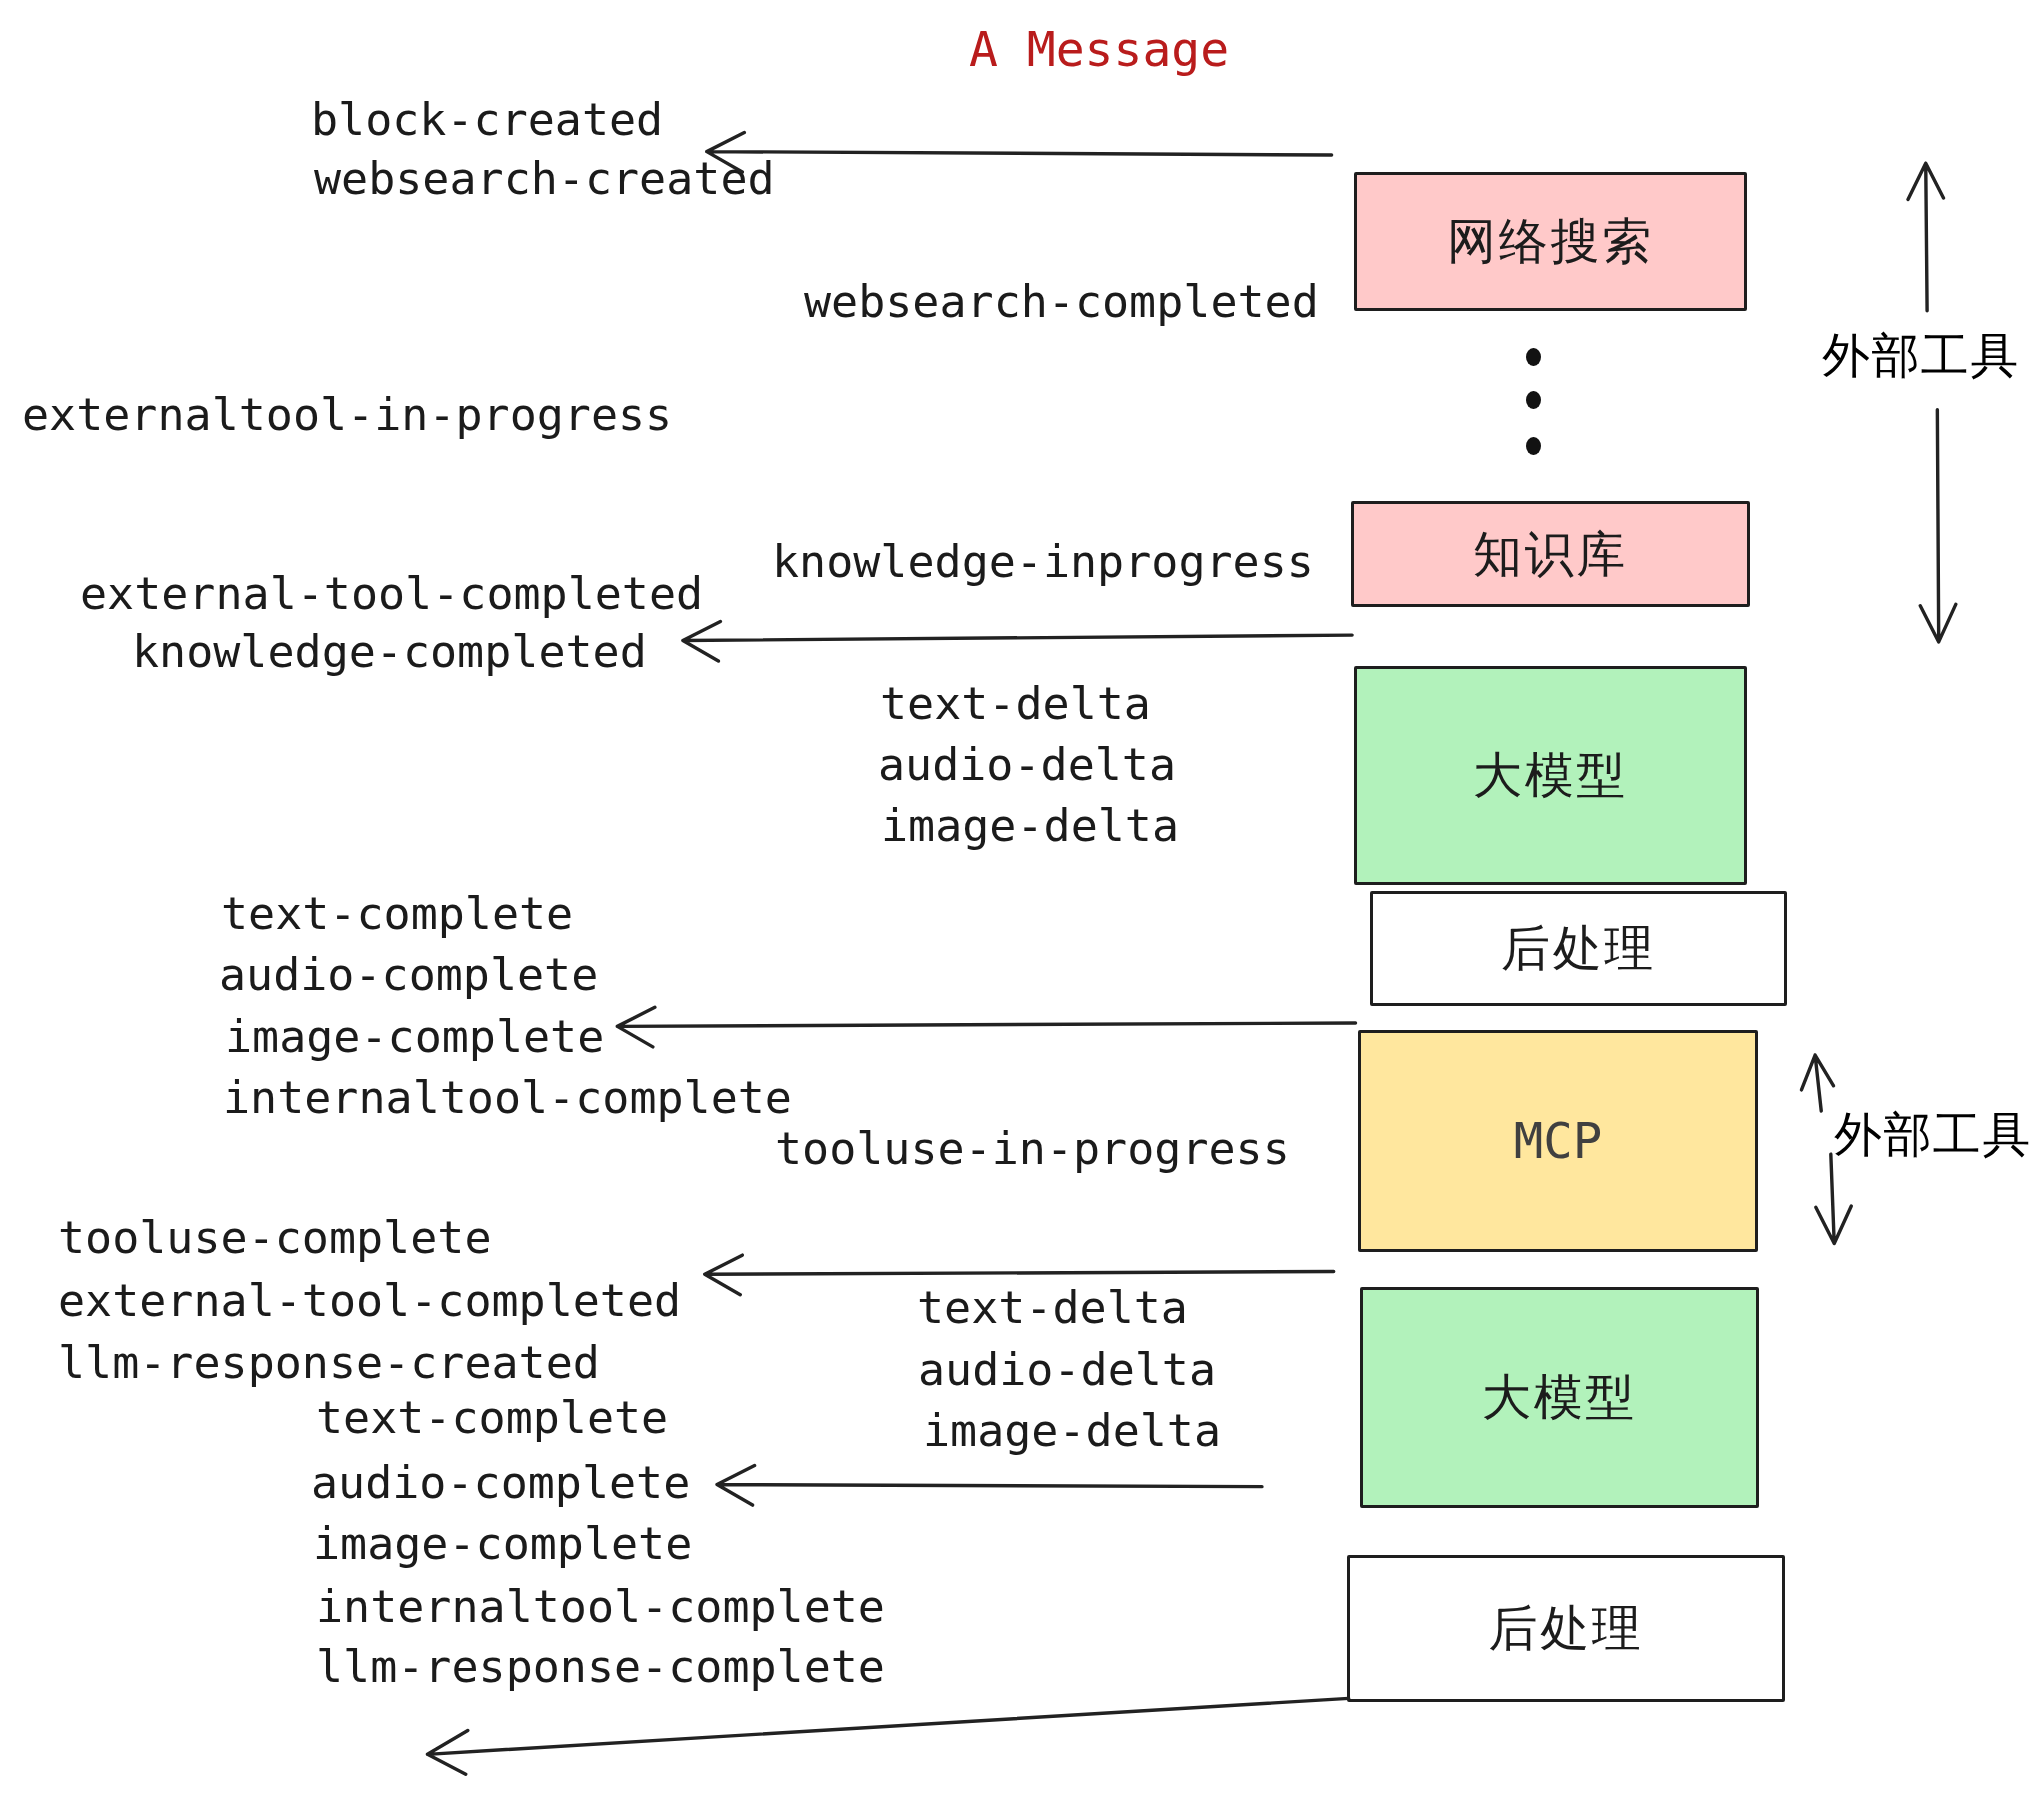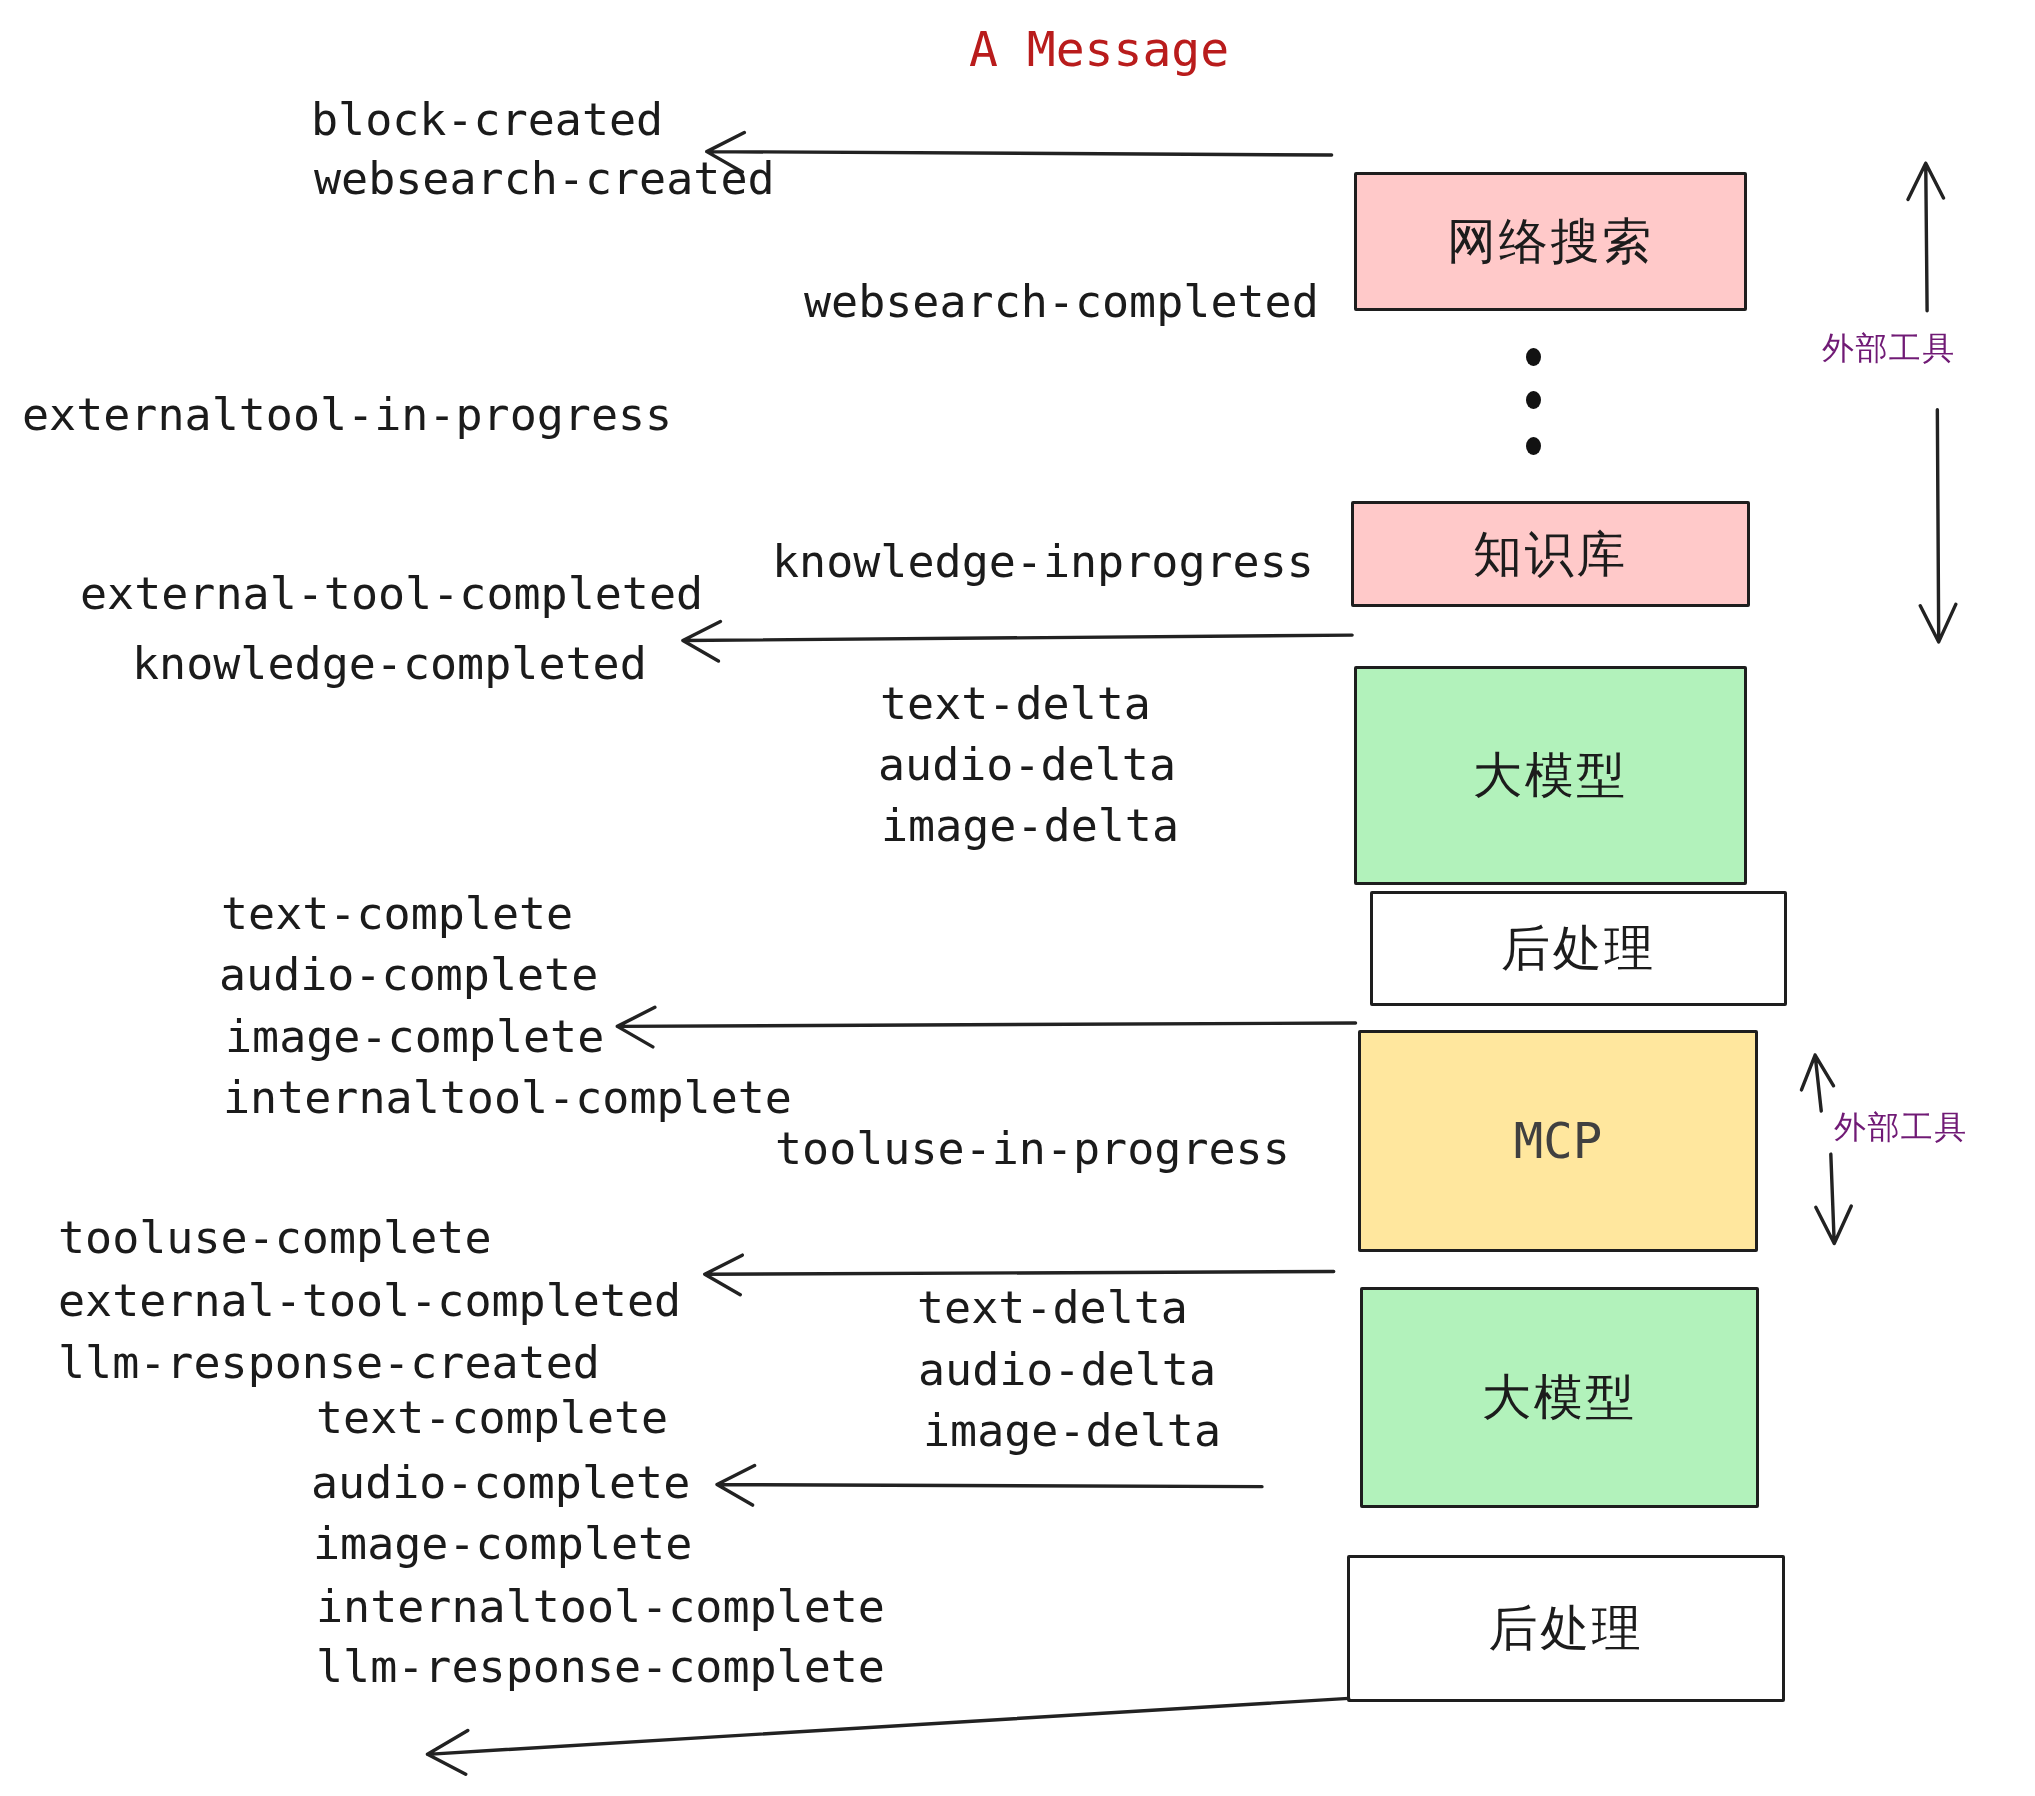--- a/index.html
+++ b/index.html
@@ -7,40 +7,40 @@
           font-family:"DejaVu Sans Mono", monospace;color:#1b1b1b;}
   .ev{position:absolute;font-family:"DejaVu Sans Mono", monospace;font-size:45px;line-height:1;
       white-space:nowrap;color:#1b1b1b;}
   .title{position:absolute;font-family:"DejaVu Sans Mono", monospace;font-size:48px;line-height:1;
       white-space:nowrap;color:#b91c1c;}
   .box{position:absolute;border:3.4px solid #1e1e1e;border-radius:2px;display:flex;
        align-items:center;justify-content:center;box-sizing:border-box;}
   .box-label{font-family:"DejaVu Sans", "Liberation Sans", sans-serif;font-size:49px;line-height:1;
        letter-spacing:2.7px;color:#1c1c1c;white-space:nowrap;}
   .box-label-mono{font-family:"DejaVu Sans Mono", monospace;font-size:49px;line-height:1;color:#404040;}
-  .side-label{position:absolute;font-family:Liberation Sans, sans-serif;font-size:32px;
-       line-height:1;letter-spacing:1.4px;color:#701a75;white-space:nowrap;}
+  .side-label{position:absolute;font-family:Liberation Sans, sans-serif;font-size:48px;
+       line-height:1;letter-spacing:1.4px;color:#000000;white-space:nowrap;}
   .dot{position:absolute;width:15px;height:18.4px;background:#121212;border-radius:50%;}
   svg.arrows{position:absolute;left:0;top:0;pointer-events:none;}
   svg.arrows path{stroke:#222222;stroke-width:5;fill:none;stroke-linecap:round;stroke-linejoin:round;}
 </style>
 </head>
 <body>
 
 <div id="canvas">
 
   <div class="title" style="left:969px;top:24.6px;">A Message</div>
 
   <div class="ev" style="left:311px;top:97px;">block-created</div>
   <div class="ev" style="left:314px;top:156px;">websearch-created</div>
   <div class="ev" style="left:804px;top:279px;">websearch-completed</div>
   <div class="ev" style="left:22px;top:392px;">externaltool-in-progress</div>
   <div class="ev" style="left:772px;top:539px;">knowledge-inprogress</div>
   <div class="ev" style="left:80px;top:571px;">external-tool-completed</div>
-  <div class="ev" style="left:132px;top:629px;margin-top:12px;">knowledge-completed</div>
+  <div class="ev" style="left:132px;top:629px;">knowledge-completed</div>
 
   <div class="ev" style="left:880px;top:681px;">text-delta</div>
   <div class="ev" style="left:878px;top:742px;">audio-delta</div>
   <div class="ev" style="left:881px;top:803px;">image-delta</div>
 
   <div class="ev" style="left:221px;top:891px;">text-complete</div>
   <div class="ev" style="left:219px;top:952px;">audio-complete</div>
   <div class="ev" style="left:225px;top:1014px;">image-complete</div>
   <div class="ev" style="left:223px;top:1075px;">internaltool-complete</div>
 

